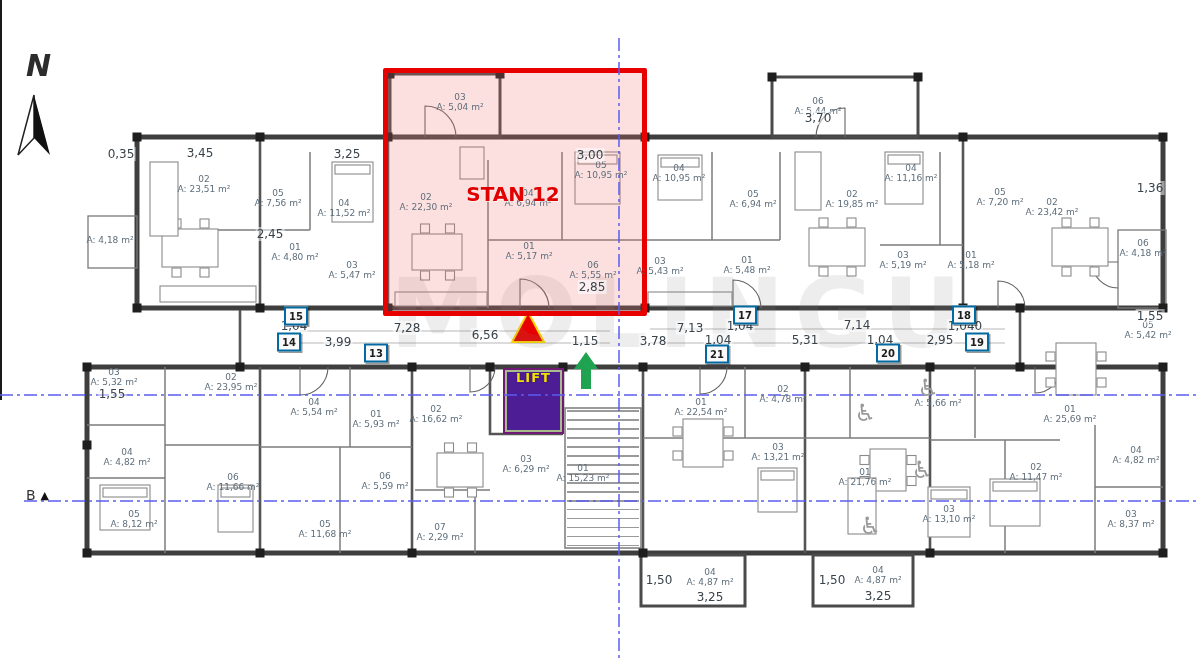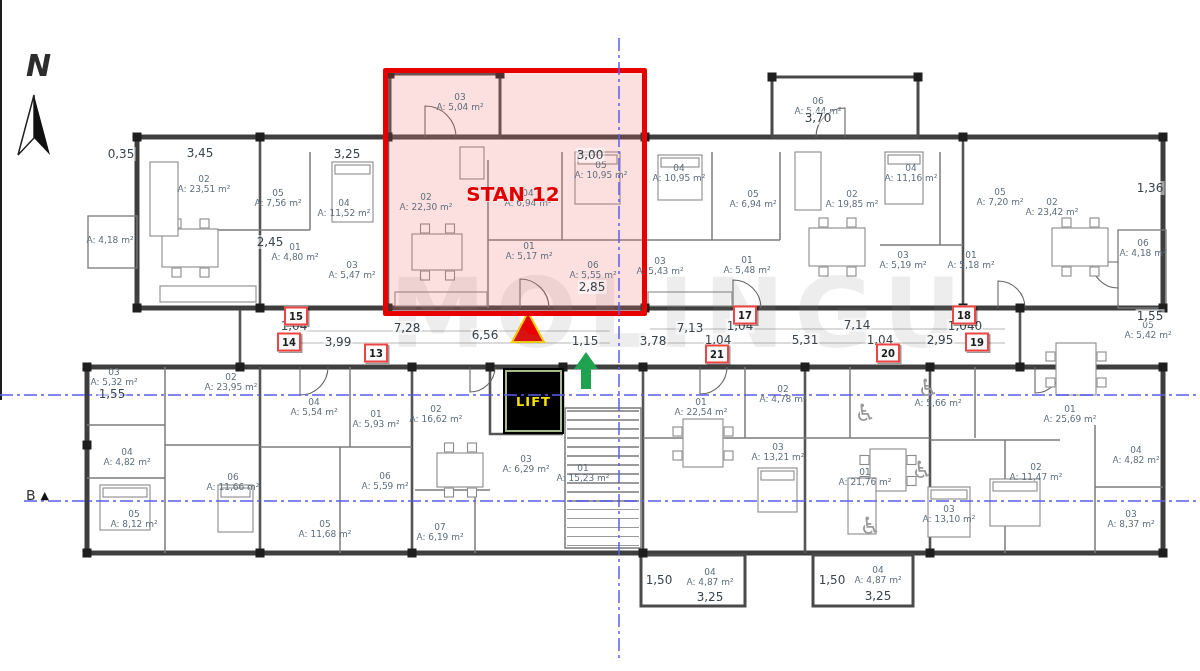--- a/index.html
+++ b/index.html
@@ -3,39 +3,39 @@
 <meta charset="utf-8">
 <style>
   html,body{margin:0;padding:0;background:#fff;}
   .stage{position:relative;width:1200px;height:671px;background:#fff;overflow:hidden;
          font-family:"DejaVu Sans",sans-serif;}
   .stage svg{position:absolute;left:0;top:0;z-index:1;}
   .sheet-edge{position:absolute;left:0;top:0;width:2px;height:400px;background:#1a1a1a;z-index:1;}
   .stairs{position:absolute;left:567px;top:410px;width:72px;height:136px;z-index:1;
           background:repeating-linear-gradient(180deg,#9a9a9a 0 1.5px,transparent 1.5px 9px);}
   .lift-box{position:absolute;left:503px;top:368px;width:57px;height:62px;z-index:2;
-            background:#000000;border:2px solid #000000;box-shadow:inset 0 0 0 2px #a7bb8c;
-            display:flex;align-items:center;justify-content:center;}
+            background:#4c1d95;border:2px solid #701a75;box-shadow:inset 0 0 0 2px #a7bb8c;
+            display:flex;align-items:flex-start;justify-content:center;}
   .lift-box span{color:#f5e003;font-weight:bold;font-size:13px;letter-spacing:1px;
                  text-shadow:0 0 2px rgba(0,0,0,.35);}
   .watermark{position:absolute;z-index:2;pointer-events:none;font-weight:bold;}
   .wm1{left:390px;top:258px;font-size:96px;letter-spacing:10px;color:rgba(130,130,130,0.14);}
   .wm2{left:645px;top:352px;font-size:62px;font-style:italic;color:rgba(150,150,150,0.13);}
   .highlight-box{position:absolute;left:383px;top:68px;width:254px;height:238px;z-index:3;
                  border:5px solid #e80000;background:rgba(242,116,116,0.22);border-radius:2px;}
   .axis-h,.axis-v{position:absolute;z-index:3;pointer-events:none;}
   .axis-h{height:2px;background:repeating-linear-gradient(90deg,#5b5bf0 0 13px,transparent 13px 17px,#5b5bf0 17px 20px,transparent 20px 24px);opacity:.75;}
   .axis-v{width:2px;background:repeating-linear-gradient(180deg,#5b5bf0 0 13px,transparent 13px 17px,#5b5bf0 17px 20px,transparent 20px 24px);opacity:.75;}
   #rooms-layer,#dims-layer,#tags-layer,#icons-layer{position:absolute;left:0;top:0;width:100%;height:100%;z-index:4;pointer-events:none;}
   .room-label{position:absolute;transform:translate(-50%,-50%);text-align:center;
               font-size:9px;color:#5e6e7b;line-height:1.15;white-space:nowrap;}
   .dim-label{position:absolute;transform:translate(-50%,-50%);font-size:12px;color:#39434b;
              background:rgba(255,255,255,.5);padding:0 1px;white-space:nowrap;}
   .unit-tag{position:absolute;transform:translate(-50%,-50%);width:20px;height:15px;
-            border:2px solid #ef4444;background:#fafafa;color:#1d1d1d;font-weight:bold;
+            border:2px solid #0369a1;background:#fafafa;color:#1d1d1d;font-weight:bold;
             font-size:10px;display:flex;align-items:center;justify-content:center;
             box-shadow:1.5px 1.5px 0 rgba(0,0,0,.4);}
   .wheelchair{position:absolute;transform:translate(-50%,-50%);font-size:24px;color:#9a9a9a;}
   .stan-label{position:absolute;left:513px;top:194px;transform:translate(-50%,-50%);z-index:5;
               color:#e10000;font-weight:bold;font-size:20px;white-space:nowrap;
               text-shadow:1px 1px 0 rgba(255,255,255,.6);}
   .page-title{position:absolute;left:600px;top:10px;transform:translateX(-50%);z-index:5;
               color:#e30613;font-weight:bold;font-size:30px;white-space:nowrap;
               border-bottom:3px solid #e30613;padding-bottom:2px;
               text-decoration:underline wavy rgba(227,6,19,.85) 1.5px;text-underline-offset:9px;}
@@ -397,21 +397,21 @@
       <div class="room-label" style="left: 385px; top: 481px;">
         <div>06</div>
         <div>A: 5,59 m²</div>
       </div>
       <div class="room-label" style="left: 325px; top: 529px;">
         <div>05</div>
         <div>A: 11,68 m²</div>
       </div>
       <div class="room-label" style="left: 440px; top: 532px;">
         <div>07</div>
-        <div>A: 6,19 m²</div>
+        <div>A: 2,29 m²</div>
       </div>
       <div class="room-label" style="left: 526px; top: 464px;">
         <div>03</div>
         <div>A: 6,29 m²</div>
       </div>
       <div class="room-label" style="left: 583px; top: 473px;">
         <div>01</div>
         <div>A: 15,23 m²</div>
       </div>
       <div class="room-label" style="left: 701px; top: 407px;">
@@ -480,21 +480,21 @@
       <div class="dim-label" style="left: 718px; top: 340px;">1,04</div>
       <div class="dim-label" style="left: 805px; top: 340px;">5,31</div>
       <div class="dim-label" style="left: 880px; top: 340px;">1,04</div>
       <div class="dim-label" style="left: 940px; top: 340px;">2,95</div>
       <div class="dim-label" style="left: 818px; top: 118px;">3,70</div>
       <div class="dim-label" style="left: 590px; top: 155px;">3,00</div>
       <div class="dim-label" style="left: 592px; top: 287px;">2,85</div>
       <div class="dim-label" style="left: 121px; top: 154px;">0,35</div>
       <div class="dim-label" style="left: 200px; top: 153px;">3,45</div>
       <div class="dim-label" style="left: 347px; top: 154px;">3,25</div>
-      <div class="dim-label" style="left: 270px; top: 242px;">2,45</div>
+      <div class="dim-label" style="left: 270px; top: 234px;">2,45</div>
       <div class="dim-label" style="left: 1150px; top: 188px;">1,36</div>
       <div class="dim-label" style="left: 1150px; top: 316px;">1,55</div>
       <div class="dim-label" style="left: 112px; top: 394px;">1,55</div>
       <div class="dim-label" style="left: 659px; top: 580px;">1,50</div>
       <div class="dim-label" style="left: 710px; top: 597px;">3,25</div>
       <div class="dim-label" style="left: 832px; top: 580px;">1,50</div>
       <div class="dim-label" style="left: 878px; top: 596px;">3,25</div>
     </div>
   <div id="tags-layer">
       <div class="unit-tag" style="left: 296px; top: 316px;">15</div>

